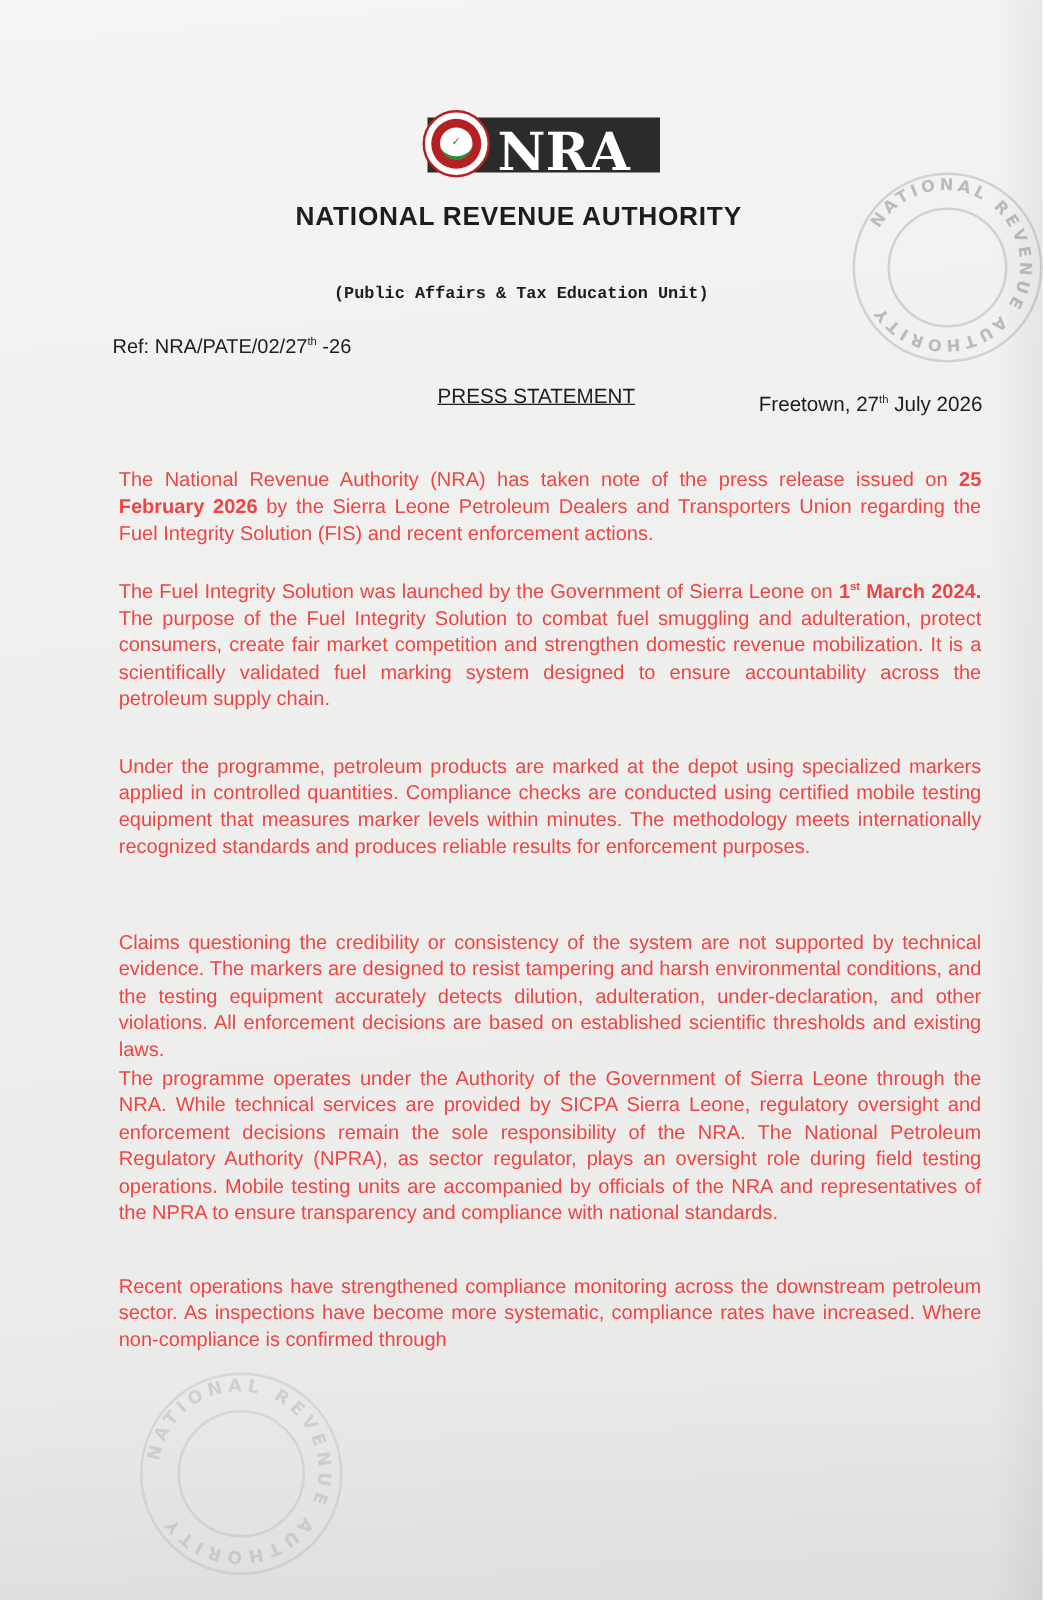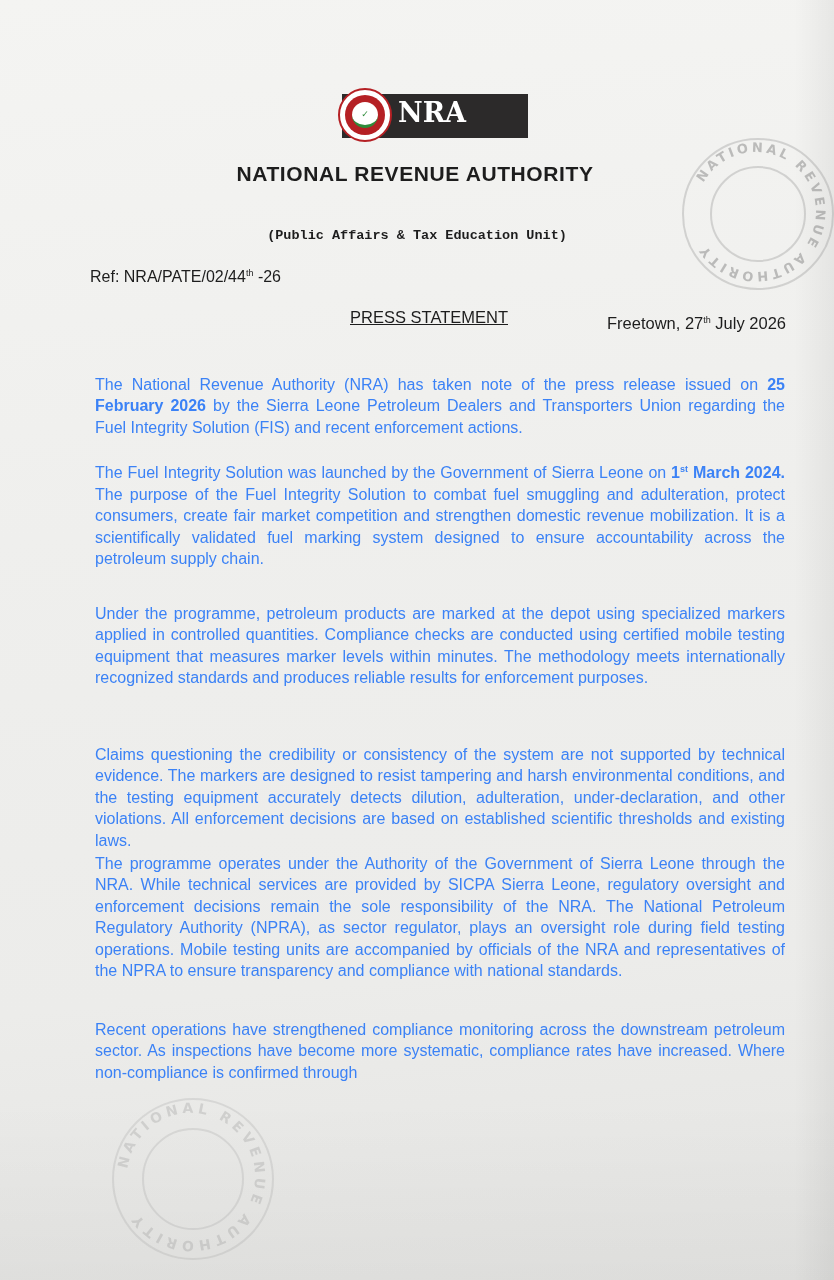--- a/index.html
+++ b/index.html
@@ -33,21 +33,21 @@
     width: 40px; height: 40px; border-radius: 50%; background: #b52024;
     display: flex; align-items: center; justify-content: center;
   }
   .logo-seal-core {
     width: 26px; height: 26px; border-radius: 50%; background: #fff;
     border-bottom: 3px solid #2e8b3a; box-sizing: border-box;
     display:flex; align-items:center; justify-content:center; font-size: 9px; color: #2e8b3a; font-weight: bold;
   }
   .logo-text {
     position: absolute; left: 56px; top: 3px;
-    font-family: "DejaVu Serif", serif; font-weight: bold; font-size: 27px; color: #fff; letter-spacing: 0px;
+    font-family: "DejaVu Serif", serif; font-weight: bold; font-size: 42px; color: #fff; letter-spacing: 0px;
   }
 
   .org-name {
     position: absolute; left: 0; right: 0; top: 162px; text-align: center;
     font-family: "Liberation Sans", sans-serif; font-weight: bold; font-size: 21px; letter-spacing: 0.6px;
     padding-right: 4px;
   }
   .org-unit {
     position: absolute; left: 0; right: 0; top: 228px; text-align: center;
     font-family: "Liberation Mono", monospace; font-weight: bold; font-size: 13.5px;
@@ -68,21 +68,21 @@
   .dateline sup { font-size: 9px; }
   .subject {
     position: absolute; left: 96px; top: 336px;
     font-family: "Liberation Sans", sans-serif; font-weight: bold; font-size: 16.7px; text-decoration: underline;
     letter-spacing: 0.1px;
   }
 
   .body {
     position: absolute; left: 95px; width: 690px;
     font-family: "Liberation Sans", sans-serif; font-size: 16px; line-height: 21.4px;
-    text-align: justify; color: #3b82f6;
+    text-align: justify; color: #ef4444;
   }
   .body b { font-weight: bold; }
   .body sup { font-size: 9px; }
   .p1 { top: 374px; }
   .p2 { top: 459px; }
   .p3 { top: 603px; }
   .p4 { top: 728px; margin-top: 16px; }
   .p5 { top: 853px; }
   .p6 { top: 1019px; }
 
@@ -111,21 +111,21 @@
         <div class="logo-seal-core">✓</div>
       </div>
     </div>
     <span class="logo-text">NRA</span>
   </div>
 
   <div class="org-name">NATIONAL REVENUE AUTHORITY</div>
   <div class="org-unit">(Public Affairs &amp; Tax Education Unit)</div>
 
   <div class="ref">
-    <span>Ref: NRA/PATE/02/44</span><sup>th</sup><span> -26</span>
+    <span>Ref: NRA/PATE/02/27</span><sup>th</sup><span> -26</span>
   </div>
 
   <div class="press-title">PRESS STATEMENT</div>
 
   <div class="dateline">
     <span>Freetown, 27</span><sup>th</sup><span> July 2026</span>
   </div>
 
 
   <div class="body p1">

